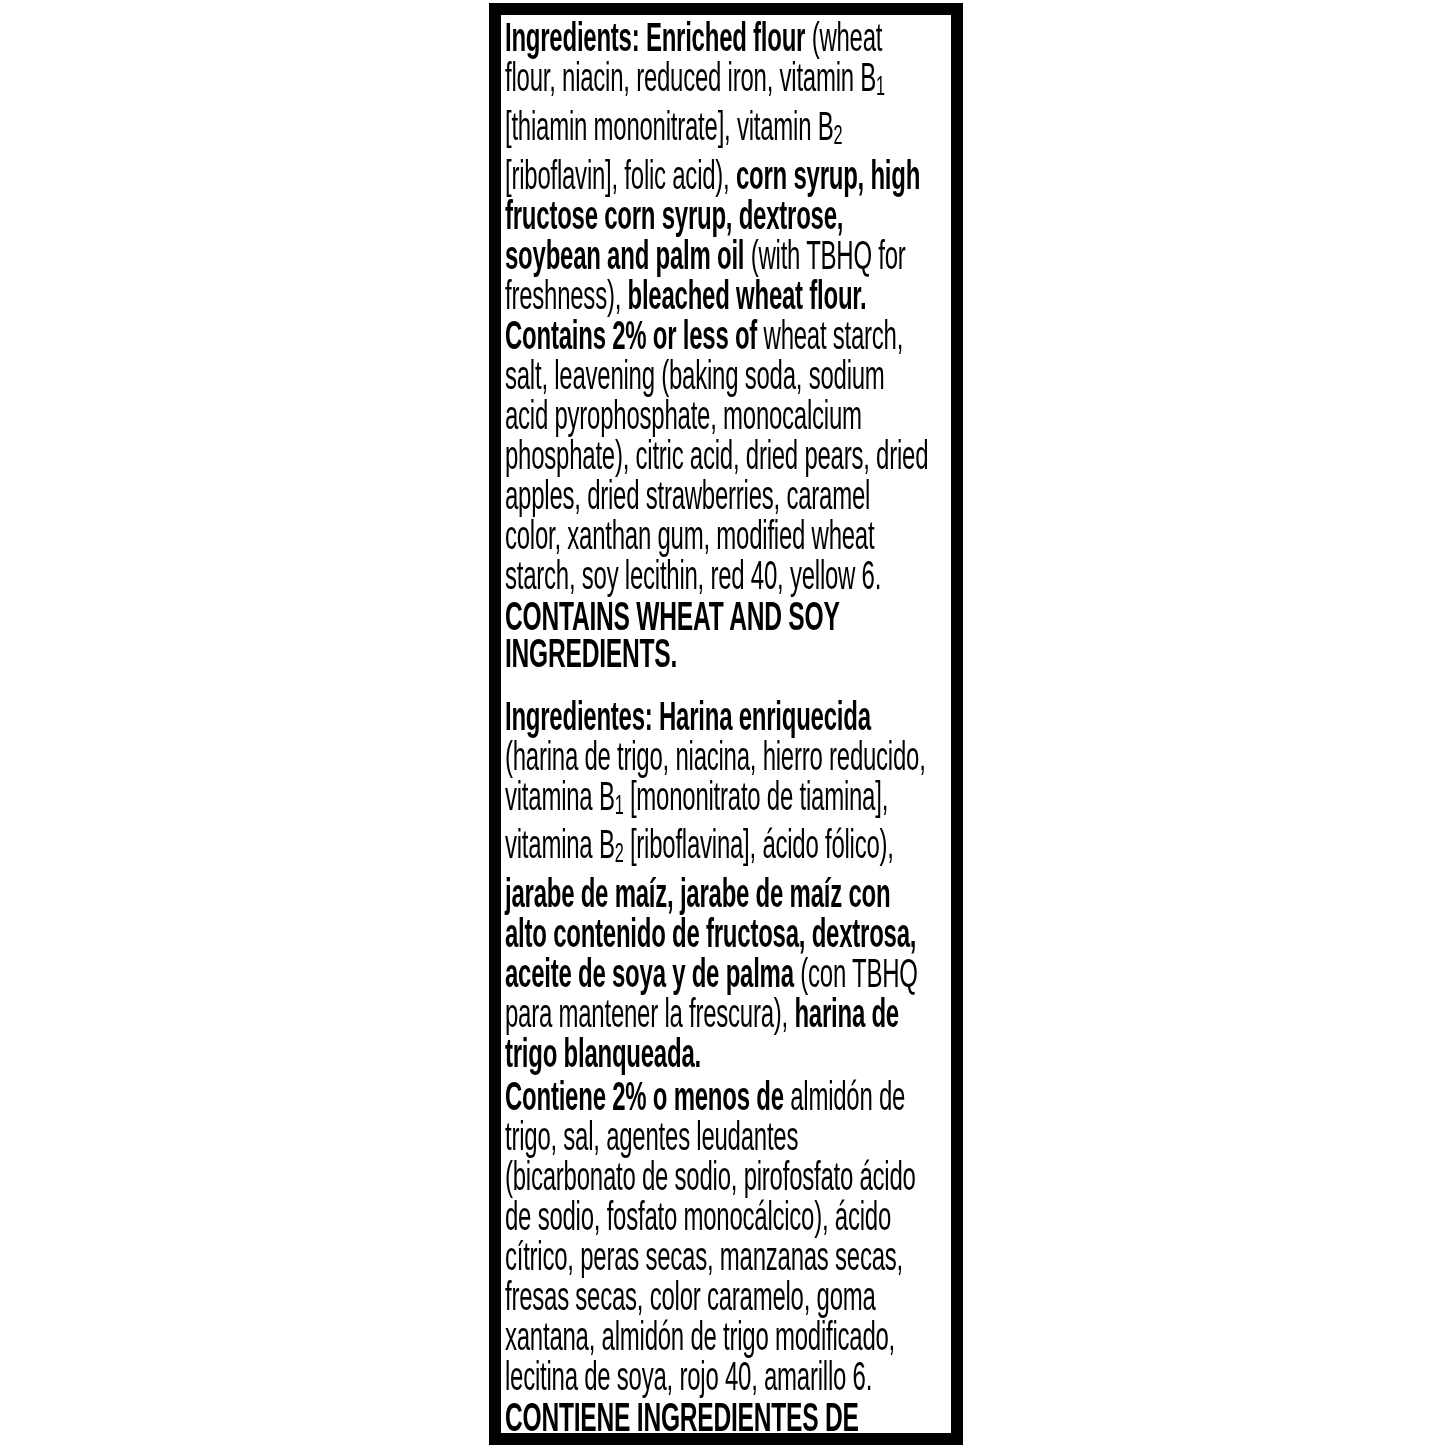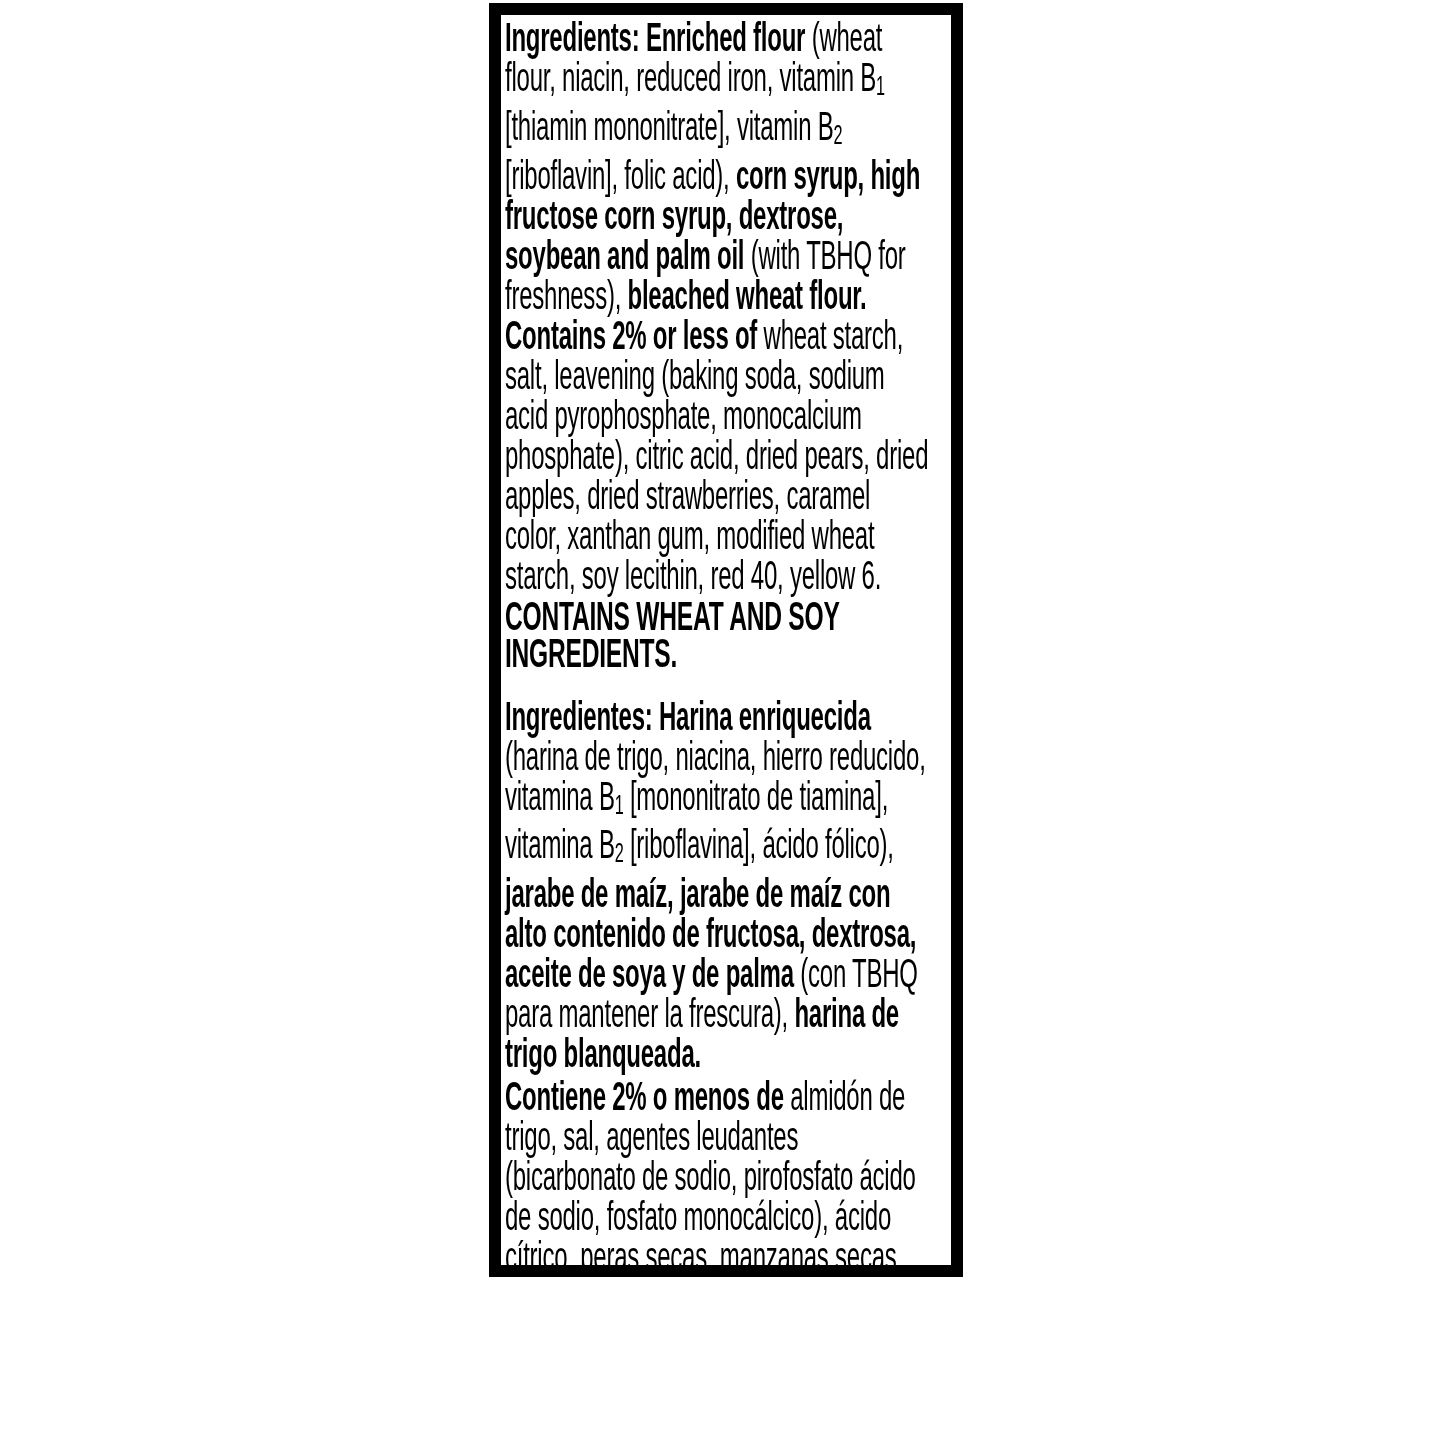--- a/index.html
+++ b/index.html
@@ -9,21 +9,21 @@
     width: 1445px;
     height: 1445px;
     position: relative;
     font-family: "Liberation Sans", sans-serif;
   }
   .label-box {
     position: absolute;
     left: 489px;
     top: 3px;
     width: 474px;
-    height: 1274px;
+    height: 1442px;
     box-sizing: border-box;
     border: 12px solid #000000;
     background: #ffffff;
     overflow: hidden;
   }
   .text-col {
     margin: 2px 0 0 4px;
     width: 706px;               
     transform: scaleX(0.6);     
     transform-origin: top left;

